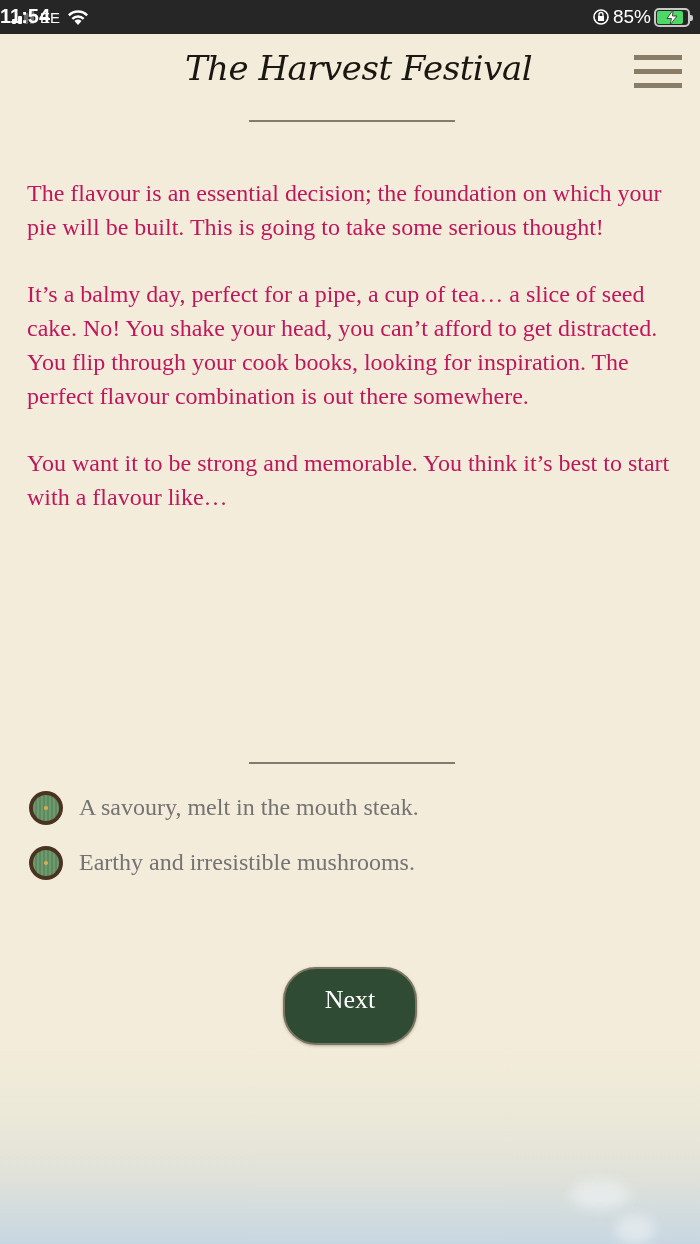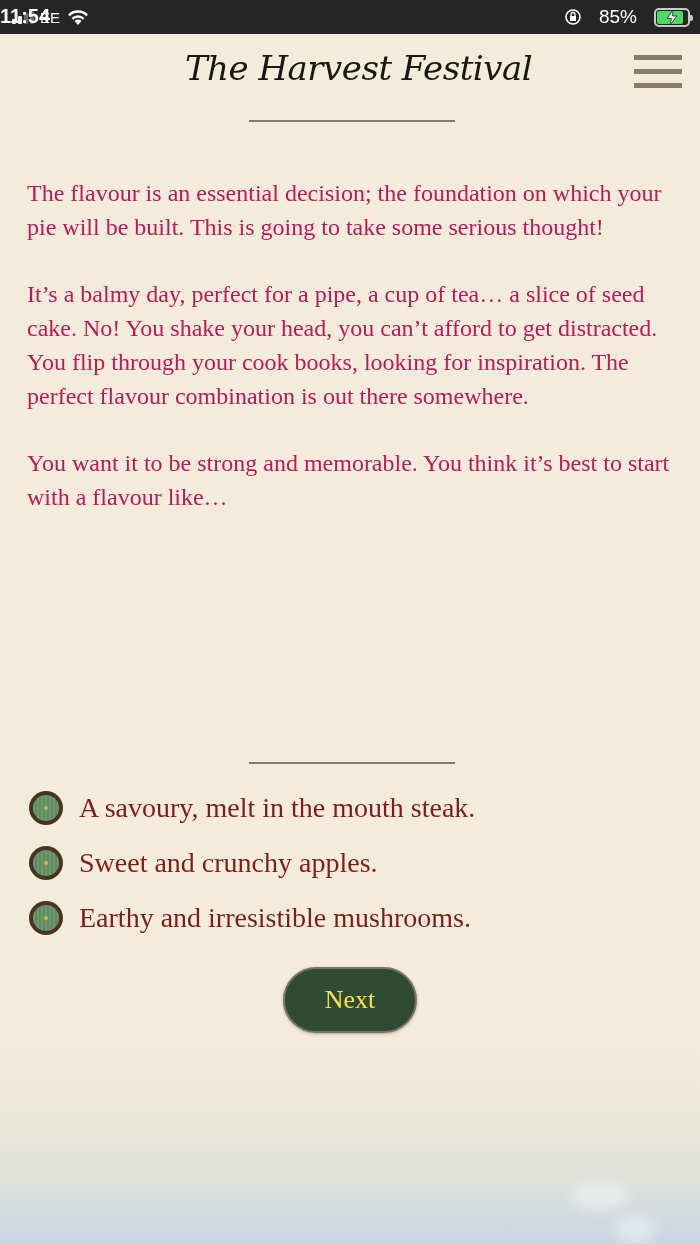--- a/index.html
+++ b/index.html
@@ -15,21 +15,21 @@
       background: #262626; color: #ffffff;
       font-family: "Liberation Sans", "DejaVu Sans", sans-serif;
     }
     .sb-left { position: absolute; left: 12px; top: 6px; display: flex; align-items: center; gap: 6px; height: 22px; }
     .signal { display: flex; align-items: flex-end; gap: 2px; height: 14px; }
     .signal span { display: block; width: 4px; background: #fff; border-radius: 1px; }
     .signal span.dim { background: #6a6a6a; }
     .carrier { font-size: 15px; }
     .wifi { width: 24px; height: 18px; }
     .sb-time { position: absolute; left: 0; right: 0; top: 5px; text-align: left; font-size: 20px; font-weight: bold; }
-    .sb-right { position: absolute; right: 10px; top: 6px; display: flex; align-items: center; gap: 17px; height: 22px; }
+    .sb-right { position: absolute; right: 10px; top: 6px; display: flex; align-items: center; gap: 3px; height: 22px; }
     .lock-rot { width: 18px; height: 18px; }
     .battery-pct { font-size: 19px; }
     .battery { position: relative; width: 36px; height: 19px; border: 2px solid #c9c9c9; border-radius: 5px; padding: 1px; }
     .battery-fill { width: 85%; height: 100%; background: #4cd964; border-radius: 2px; position: relative; }
     .battery-tip { position: absolute; right: -5px; top: 5px; width: 3px; height: 6px; background: #c9c9c9; border-radius: 0 2px 2px 0; }
     .bolt { position: absolute; left: 9px; top: 0px; width: 14px; height: 15px; }
 
     .header-title {
       position: absolute; left: 0; width: 700px; top: 48px; text-align: center;
       font-family: "DejaVu Serif", serif; font-style: italic; font-size: 34px; color: #1a1712;
@@ -42,26 +42,26 @@
 
     .story { position: absolute; left: 27px; width: 652px; top: 176px; font-size: 24px; line-height: 34px; color: #be185d; }
     .story p { margin-bottom: 33px; }
 
     .options { position: absolute; left: 29px; top: 788px; width: 640px; }
     .option { display: flex; align-items: center; height: 55px; cursor: pointer; margin-top: -0px; }
     .door { width: 34px; height: 34px; border-radius: 50%; background: #4a3320; position: relative; flex: 0 0 34px; }
     .door-inner { position: absolute; left: 4px; top: 4px; width: 26px; height: 26px; border-radius: 50%;
       background: repeating-linear-gradient(90deg, #6f9a6f 0px, #6f9a6f 2px, #5e8a5f 2px, #5e8a5f 4px); }
     .door-knob { position: absolute; left: 15px; top: 15px; width: 4px; height: 4px; border-radius: 50%; background: #d9b04c; }
-    .option-label { margin-left: 16px; font-size: 28px; color: #7f1d1d; }
+    .option-label { margin-left: 16px; font-size: 24px; color: #737373; }
 
     .next-button {
-      position: absolute; left: 283px; top: 967px; width: 134px; height: 66px;
+      position: absolute; left: 283px; top: 967px; width: 134px; height: 78px;
       background: #2f4b33; border: 2px solid #7c7463; border-radius: 33px;
-      color: #fde047; font-size: 26px; text-align: center; line-height: 62px; cursor: pointer;
+      color: #ffffff; font-size: 26px; text-align: center; line-height: 62px; cursor: pointer;
       box-shadow: 0 1px 3px rgba(60,50,30,0.35);
     }
     .cloud { position: absolute; border-radius: 50%; background: rgba(240,244,246,0.55); filter: blur(6px); }
   </style>
 </head>
 <body>
 
 <div class="status-bar">
   <div class="sb-left">
     <div class="signal">
@@ -117,27 +117,20 @@
         <div class="door-inner"></div>
         <div class="door-knob"></div>
       </div>
     <span class="option-label">A savoury, melt in the mouth steak.</span>
   </div>
   <div class="option">
     <div class="door">
         <div class="door-inner"></div>
         <div class="door-knob"></div>
       </div>
-    <span class="option-label">Sweet and crunchy apples.</span>
-  </div>
-  <div class="option">
-    <div class="door">
-        <div class="door-inner"></div>
-        <div class="door-knob"></div>
-      </div>
     <span class="option-label">Earthy and irresistible mushrooms.</span>
   </div>
 </div>
 
 <div class="next-button">Next</div>
 
 <div class="cloud" style="left:570px;top:1180px;width:60px;height:30px;"></div>
 <div class="cloud" style="left:615px;top:1215px;width:40px;height:29px;"></div>
 
 </body></html>

